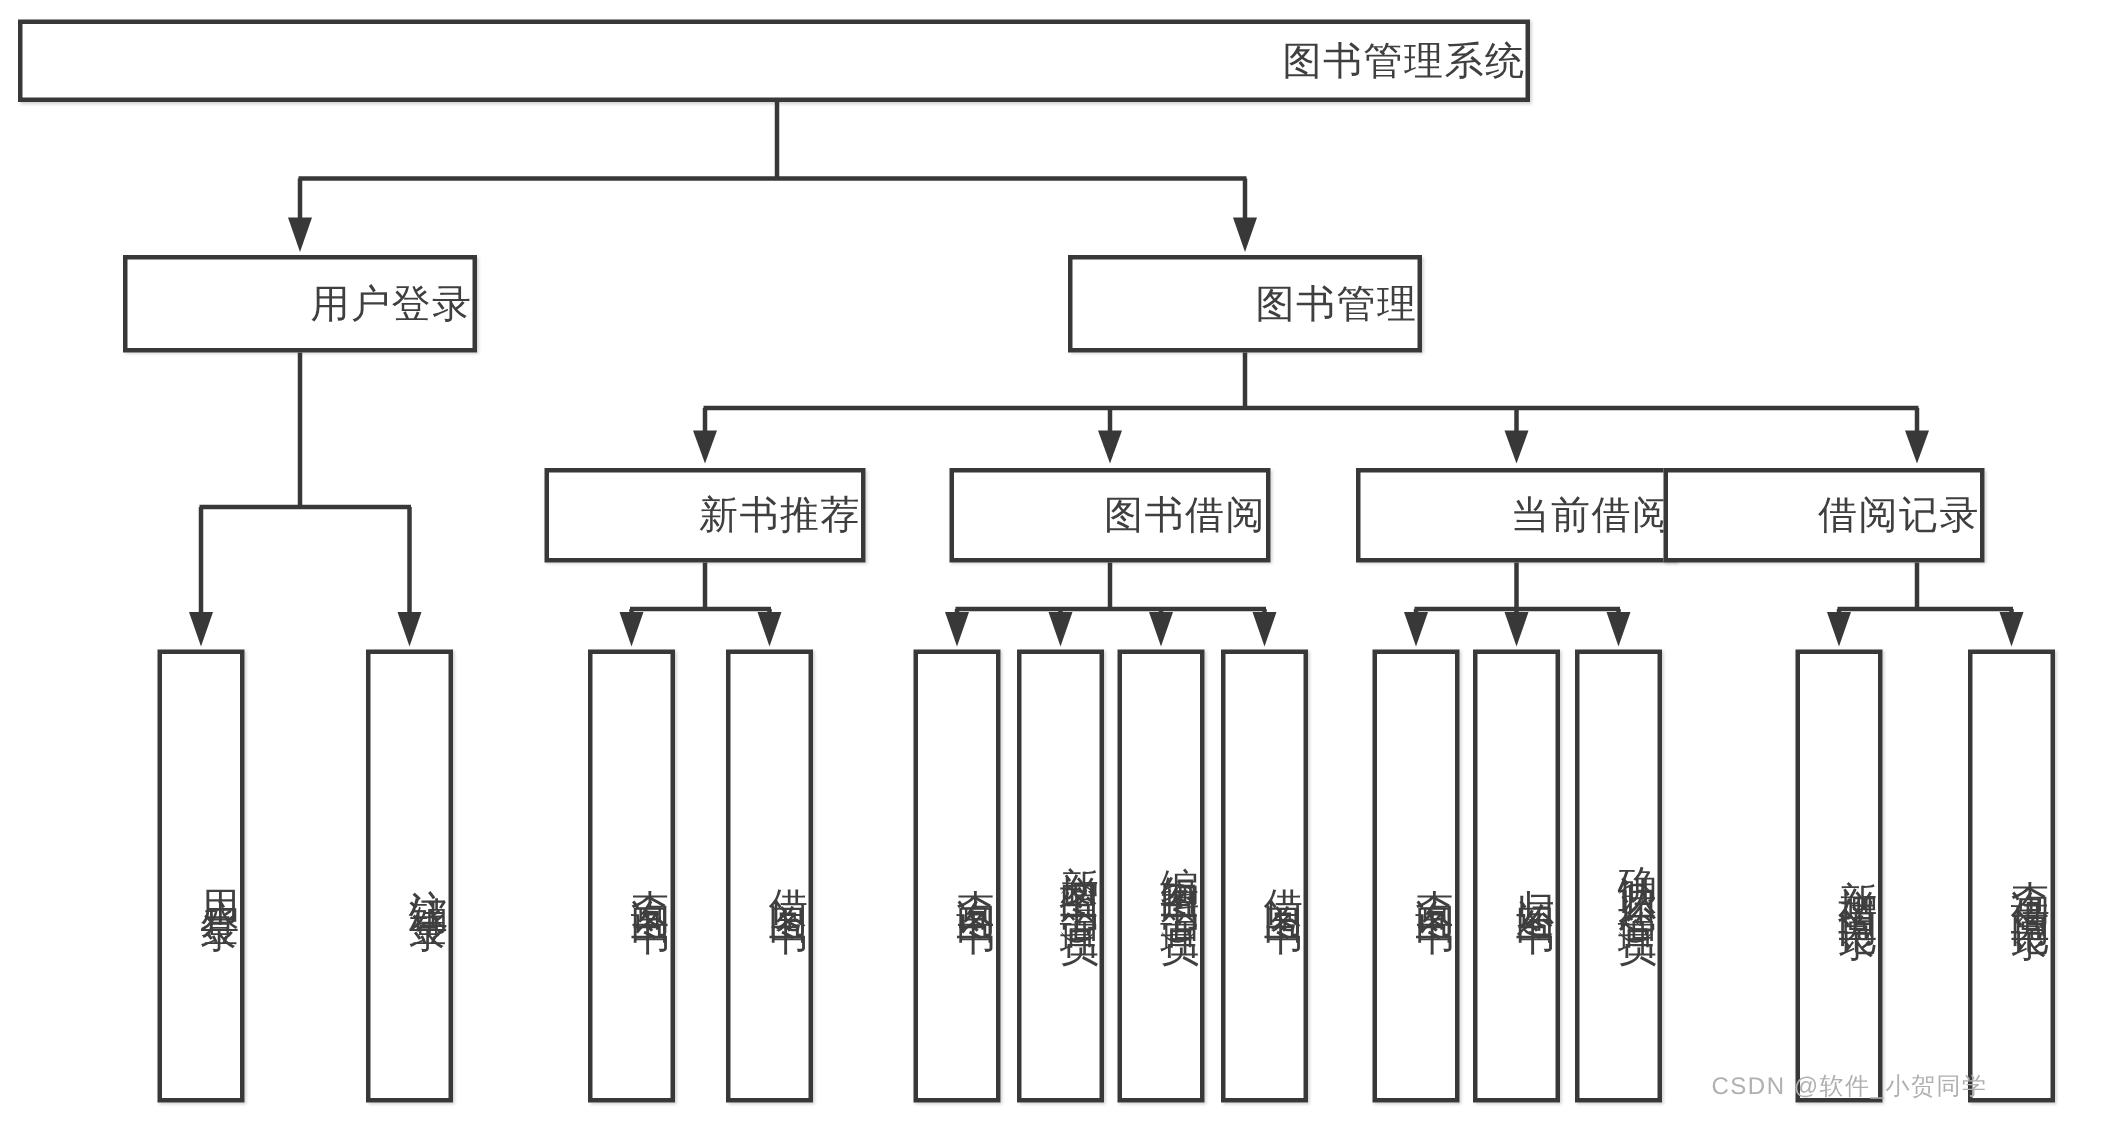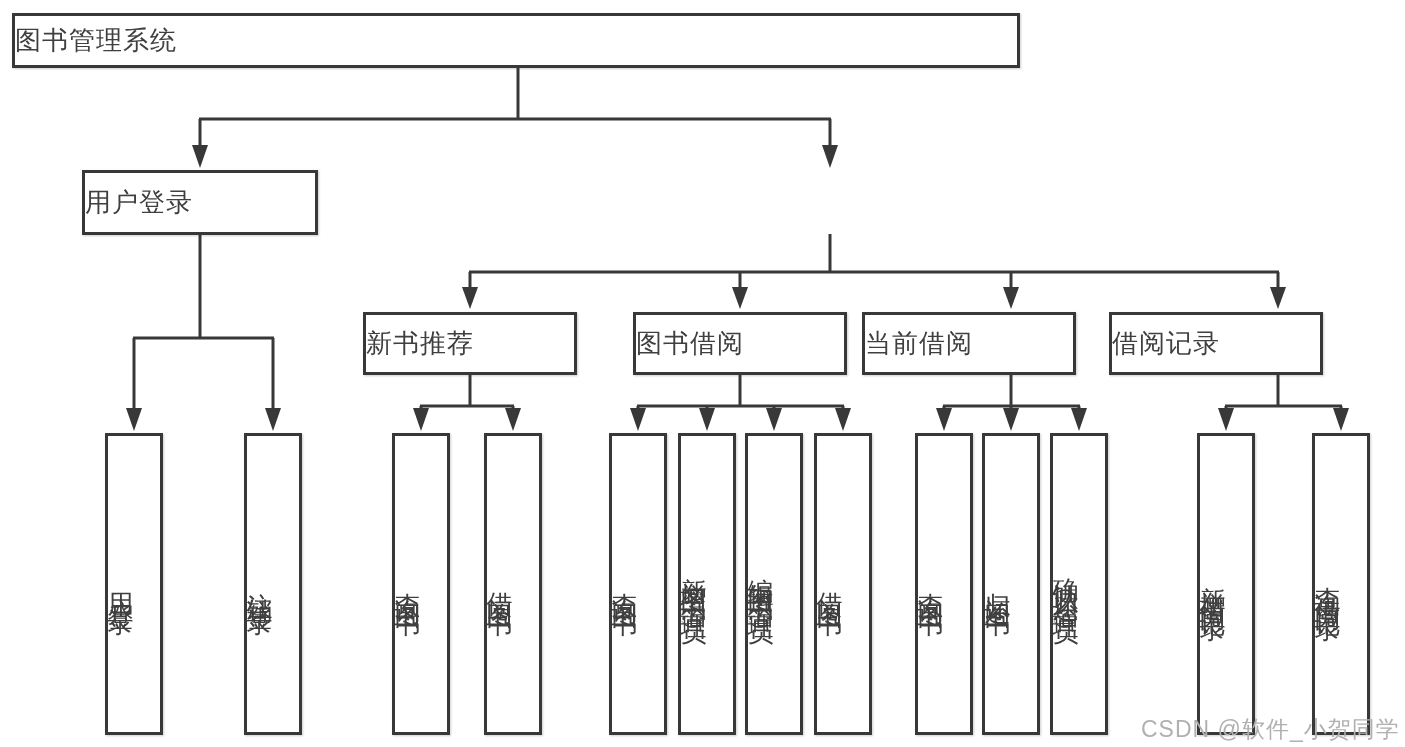--- a/index.html
+++ b/index.html
@@ -17,38 +17,38 @@
     overflow:hidden;
   }
   .connectors{position:absolute;left:0;top:0;width:1405px;height:747px;}
   .connectors path{stroke:var(--line);stroke-width:3;fill:none;}
   .connectors polygon{fill:var(--line);stroke:none;}
   .node{
     position:absolute;
     box-sizing:border-box;
     border:3px solid var(--line);
     background:#fff;
-    display:flex;align-items:center;justify-content:flex-start;
+    display:flex;align-items:center;justify-content:flex-end;
     color:var(--text);
     font-size:26px;
     letter-spacing:1px;
     box-shadow:1px 1px 2px rgba(60,60,60,0.25);
   }
   .node .lbl{white-space:nowrap;}
   .node.v .lbl{
     writing-mode:vertical-rl;
     letter-spacing:6px;
     white-space:nowrap;
     line-height:1;
   }
   .watermark{
     position:absolute;
     left:1141px;top:714px;
     width:215px;
-    font-size:23px;
+    font-size:16px;
     letter-spacing:1px;
     color:var(--watermark);
     white-space:nowrap;
     z-index:5;
   }
 </style>
 </head>
 <body>
 
 <div class="canvas">
@@ -128,28 +128,31 @@
     </g>
   </svg>
 
   <div class="node" style="left:12px;top:13px;width:1008px;height:55px">
     <span class="lbl">图书管理系统</span>
   </div>
 
   <div class="node" style="left:82px;top:170px;width:236px;height:65px">
     <span class="lbl">用户登录</span>
   </div>
+  <div class="node" style="left:712px;top:170px;width:236px;height:65px">
+    <span class="lbl">图书管理</span>
+  </div>
 
   <div class="node" style="left:633px;top:312px;width:214px;height:63px">
     <span class="lbl">图书借阅</span>
   </div>
   <div class="node" style="left:363px;top:312px;width:214px;height:63px">
     <span class="lbl">新书推荐</span>
   </div>
-  <div class="node" style="left:862px;top:312px;width:214px;height:63px">
+  <div class="node" style="left:904px;top:312px;width:214px;height:63px">
     <span class="lbl">当前借阅</span>
   </div>
   <div class="node" style="left:1109px;top:312px;width:214px;height:63px">
     <span class="lbl">借阅记录</span>
   </div>
 
   <div class="node v" style="left:105px;top:433px;width:58px;height:302px">
     <span class="lbl">用户登录</span>
   </div>
   <div class="node v" style="left:244px;top:433px;width:58px;height:302px">

